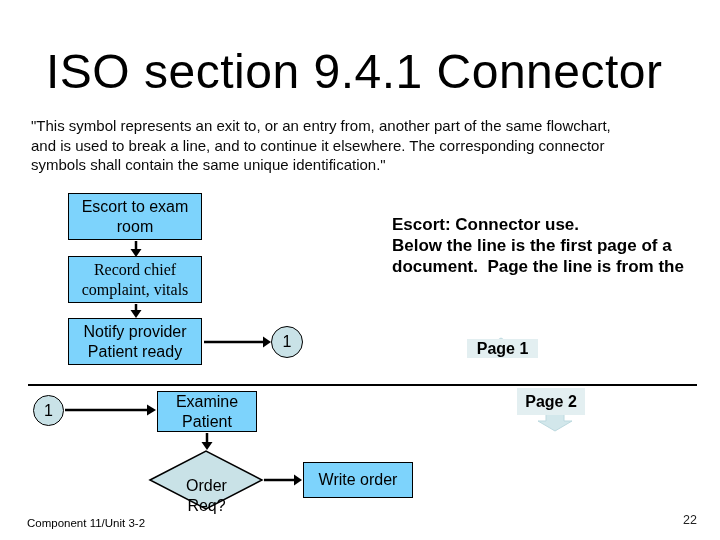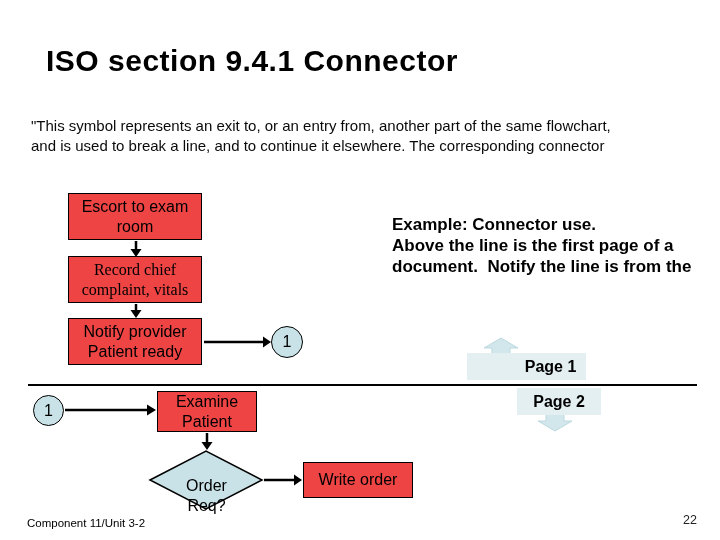--- a/index.html
+++ b/index.html
@@ -15,39 +15,39 @@
     height: 540px;
     background: #ffffff;
     overflow: hidden;
   }
   .abs { position: absolute; }
 
   .slide-title {
     left: 46px;
     top: 44px;
     width: 660px;
-    font-size: 30px;
-    font-weight: bold;
+    font-size: 48px;
+    font-weight: normal;
     letter-spacing: 0.5px;
     white-space: nowrap;
     color: #000000;
   }
 
   .quote-block {
     left: 31px;
     top: 116px;
     width: 665px;
     font-size: 15px;
     line-height: 19.5px;
     color: #0a0a0a;
   }
   .quote-line { white-space: pre; }
 
   .flow-box {
-    background: #ef4444;
+    background: #7dd3fc;
     border: 1.5px solid #000000;
     box-sizing: border-box;
     display: flex;
     align-items: center;
     justify-content: center;
     text-align: center;
     font-size: 16px;
     line-height: 1.22;
     padding: 1px 3px;
   }
@@ -90,22 +90,22 @@
   .example-line { white-space: pre; }
 
   .page-label {
     background: #e3eff1;
     display: flex;
     align-items: center;
     justify-content: center;
     font-size: 16px;
     font-weight: bold;
   }
-  .page1 { left: 467px; top: 353px; width: 71px; height: 27px; padding-left: 48px; }
-  .page2 { left: 517px; top: 388px; width: 84px; height: 27px; }
+  .page1 { left: 467px; top: 339px; width: 71px; height: 19px; }
+  .page2 { left: 517px; top: 388px; width: 68px; height: 27px; }
 
   .divider-line {
     left: 28px;
     top: 384px;
     width: 669px;
     height: 2px;
     background: #000000;
   }
 
   .footer-text {
@@ -172,37 +172,38 @@
     <polygon points="501,338 518,348 510,348 510,355 492,355 492,348 484,348" fill="#d2e7eb" stroke="#bcd9df" stroke-width="1"></polygon>
 
     <polygon points="546,414 564,414 564,421 572,421 555,431 538,421 546,421" fill="#d2e7eb" stroke="#bcd9df" stroke-width="1"></polygon>
   </svg>
 
   <div class="abs slide-title">ISO section 9.4.1 Connector</div>
 
   <div class="abs quote-block">
     <div class="quote-line">"This symbol represents an exit to, or an entry from, another part of the same flowchart,</div>
     <div class="quote-line">and is used to break a line, and to continue it elsewhere. The corresponding connector</div>
+    <div class="quote-line">symbols shall contain the same unique identification."</div>
   </div>
 
   <div class="abs flow-box box-escort">Escort to exam room</div>
   <div class="abs flow-box box-record">Record chief complaint, vitals</div>
   <div class="abs flow-box box-examine">Examine Patient</div>
   <div class="abs flow-box box-notify">Notify provider Patient ready</div>
   <div class="abs flow-box box-write">Write order</div>
 
   <div class="abs decision-label">Order Req?</div>
 
   <div class="abs connector-circle circle-top">1</div>
   <div class="abs connector-circle circle-bottom">1</div>
 
   <div class="abs example-block">
-    <div class="example-line">Example: Connector use.</div>
-    <div class="example-line">Above the line is the first page of a</div>
-    <div class="example-line">document.  Notify the line is from the</div>
+    <div class="example-line">Escort: Connector use.</div>
+    <div class="example-line">Below the line is the first page of a</div>
+    <div class="example-line">document.  Page the line is from the</div>
   </div>
 
   <div class="abs page-label page1">Page 1</div>
   <div class="abs page-label page2">Page 2</div>
 
   <div class="abs divider-line"></div>
 
   <div class="abs footer-text">Component 11/Unit 3-2</div>
   <div class="abs page-number">22</div>
 

